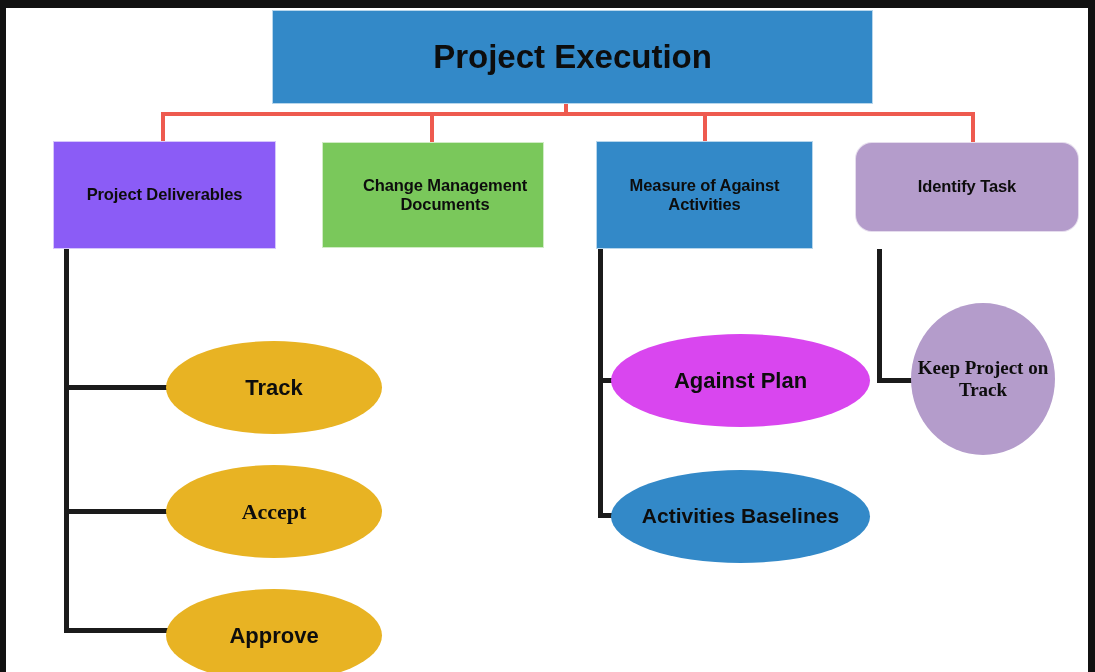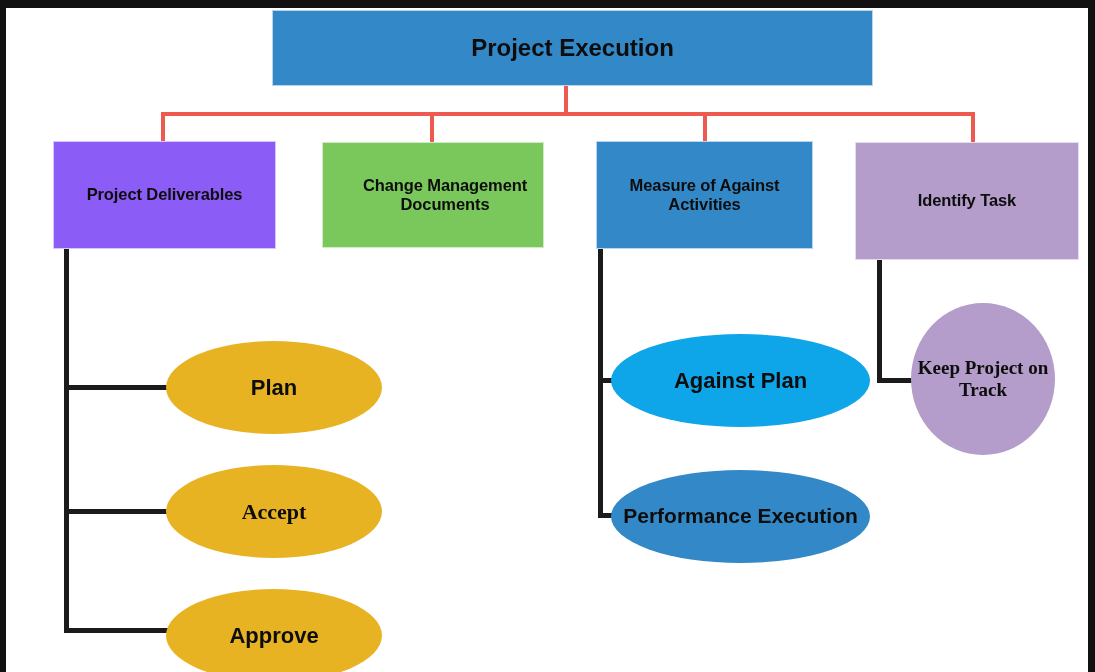--- a/index.html
+++ b/index.html
@@ -47,29 +47,29 @@
     justify-content: center;
     text-align: center;
     color: #0d0d0d;
     font-weight: bold;
     line-height: 1.18;
     letter-spacing: -0.1px;
     border: 1px solid rgba(255,255,255,0.65);
   }
   .title-box {
     left: 272px; top: 10px;
-    width: 601px; height: 76px;
-    font-size: 24px;
+    width: 601px; height: 94px;
+    font-size: 33px;
     letter-spacing: 0px;
   }
   .lvl2-box { font-size: 16.5px; }
   #box-deliverables { left: 53px;  top: 141px; width: 223px; height: 108px; }
   #box-change       { left: 322px; top: 142px; width: 222px; height: 106px; }
   #box-measure      { left: 596px; top: 141px; width: 217px; height: 108px; }
-  #box-identify     { left: 855px; top: 142px; width: 224px; height: 118px; }
+  #box-identify     { left: 855px; top: 142px; width: 224px; height: 90px; border-radius: 17px; }
 
   
   .ellipse {
     position: absolute;
     box-sizing: border-box;
     display: flex;
     align-items: center;
     justify-content: center;
     text-align: center;
     border-radius: 50%;
@@ -143,25 +143,25 @@
   <div class="rbox title-box" id="box-title" style="background: rgb(51, 137, 200);">Project Execution</div>
 
   <div class="rbox lvl2-box" id="box-deliverables" style="background: #8b5cf6;">Project Deliverables</div>
 
   <div class="rbox lvl2-box" id="box-change" style="background: rgb(122, 200, 91); padding-left: 24px;">Change Management Documents</div>
 
   <div class="rbox lvl2-box" id="box-measure" style="background: rgb(51, 137, 200);">Measure of Against Activities</div>
 
   <div class="rbox lvl2-box" id="box-identify" style="background: rgb(180, 156, 203);">Identify Task</div>
 
-  <div class="ellipse" id="ell-test" style="background: rgb(232, 179, 35);">Plan</div>
+  <div class="ellipse" id="ell-test" style="background: rgb(232, 179, 35);">Track</div>
 
   <div class="ellipse" id="ell-accept" style="background: rgb(232, 179, 35); font-family: Liberation Serif, serif;">Accept</div>
 
   <div class="ellipse" id="ell-approve" style="background: rgb(232, 179, 35);">Approve</div>
 
-  <div class="ellipse" id="ell-against" style="background: #0ea5e9;">Against Plan</div>
+  <div class="ellipse" id="ell-against" style="background: #d946ef;">Against Plan</div>
 
-  <div class="ellipse" id="ell-perf" style="background: rgb(51, 137, 200);">Performance Execution</div>
+  <div class="ellipse" id="ell-perf" style="background: rgb(51, 137, 200);">Activities Baselines</div>
 
   <div class="ellipse" id="ell-keep" style="background: rgb(180, 156, 203);">Keep Project on Track</div>
 
 </div>
 
 </body></html>

